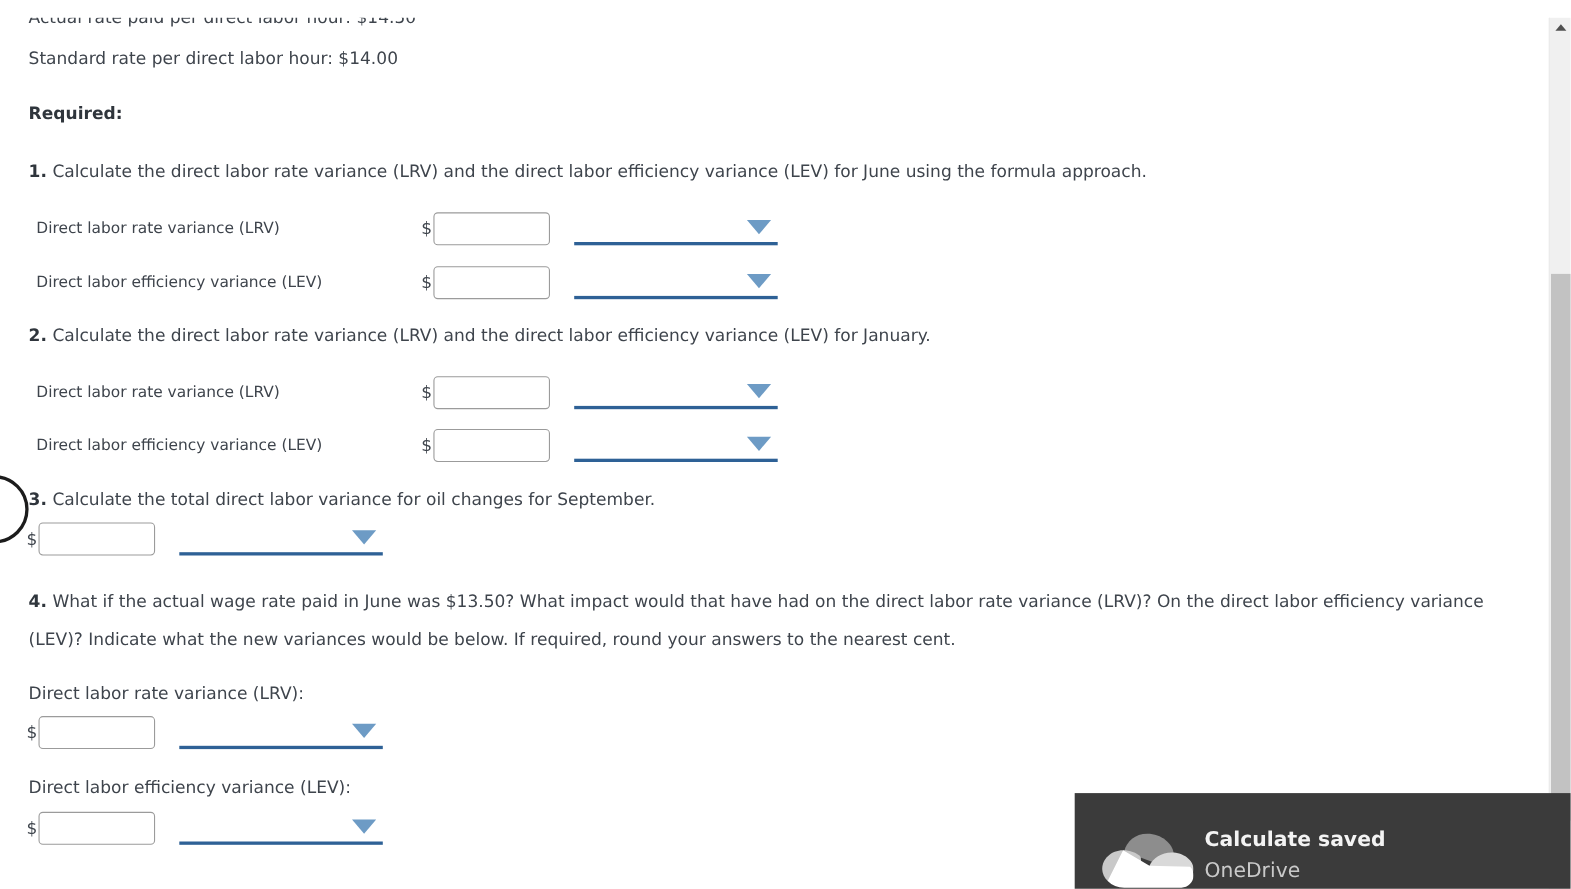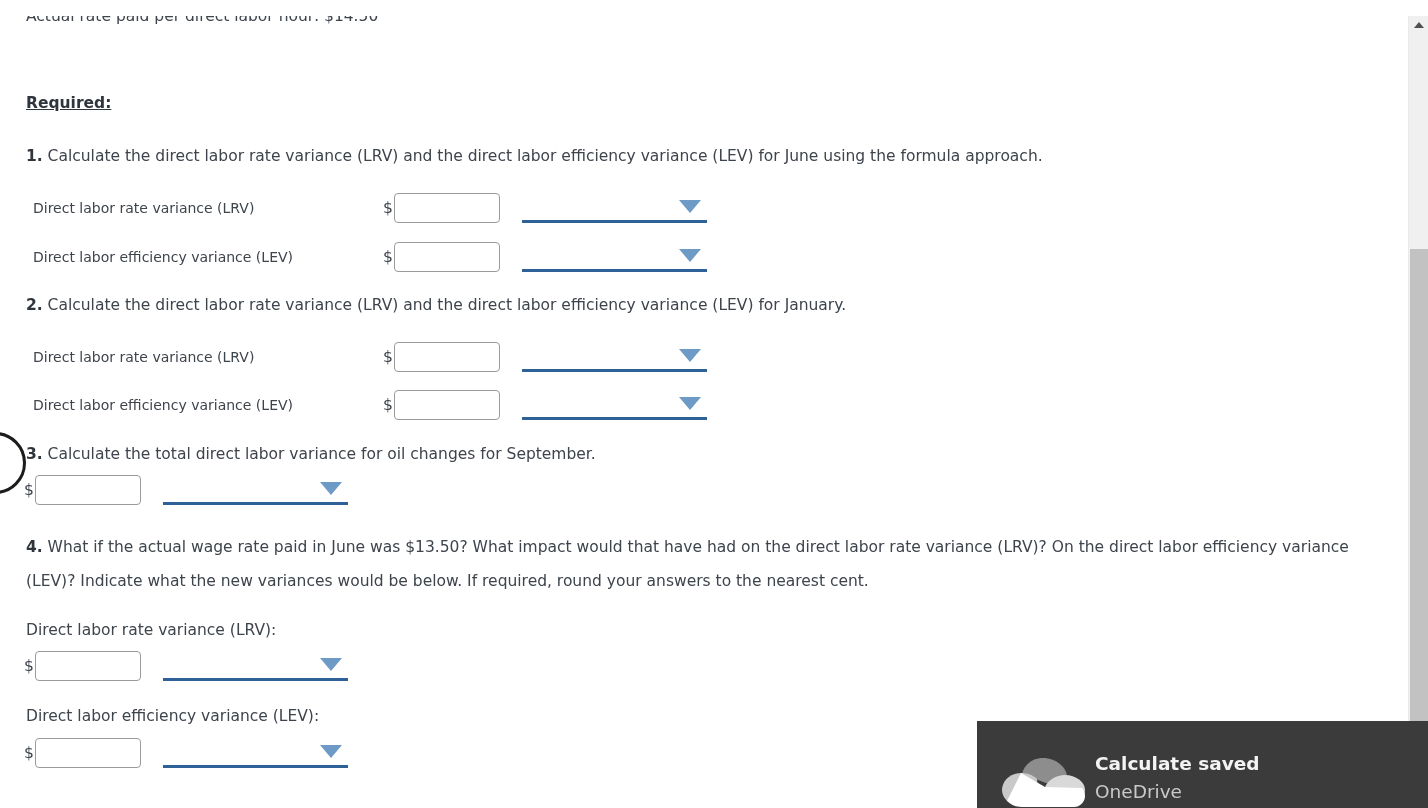--- a/index.html
+++ b/index.html
@@ -190,22 +190,23 @@
 </style>
 </head>
 <body>
 
 <div id="viewport">
 
   <div class="content">
 
     <div class="para" style="left:26px; top:-11px;">Actual rate paid per direct labor hour: $14.50</div>
 
-
-    <div class="para" style="left:26px; top:76px; font-weight:bold; color:#2f353c;text-decoration:underline;">Required:</div>
+    <div class="para" style="left:26px; top:26px;">Standard rate per direct labor hour: $14.00</div>
+
+    <div class="para" style="left:26px; top:76px; font-weight:bold; color:#2f353c;">Required:</div>
 
     <div class="para" style="left:26px; top:129px;"><span class="num">1.</span><span> Calculate the direct labor rate variance (</span><span class="ital">LRV</span><span>) and the direct labor efficiency variance (LEV) for June using the formula approach.</span></div>
 
     <div class="row" style="left:33px; top:175px;">
       <span class="row-label" style="width:350px;">Direct labor rate variance (LRV)</span>
       <span class="dollar">$</span>
       <input class="answer-box" type="text" value="" style="">
       <div class="select-wrap">
         <span class="select-value"></span>
         <span class="select-arrow"></span>

